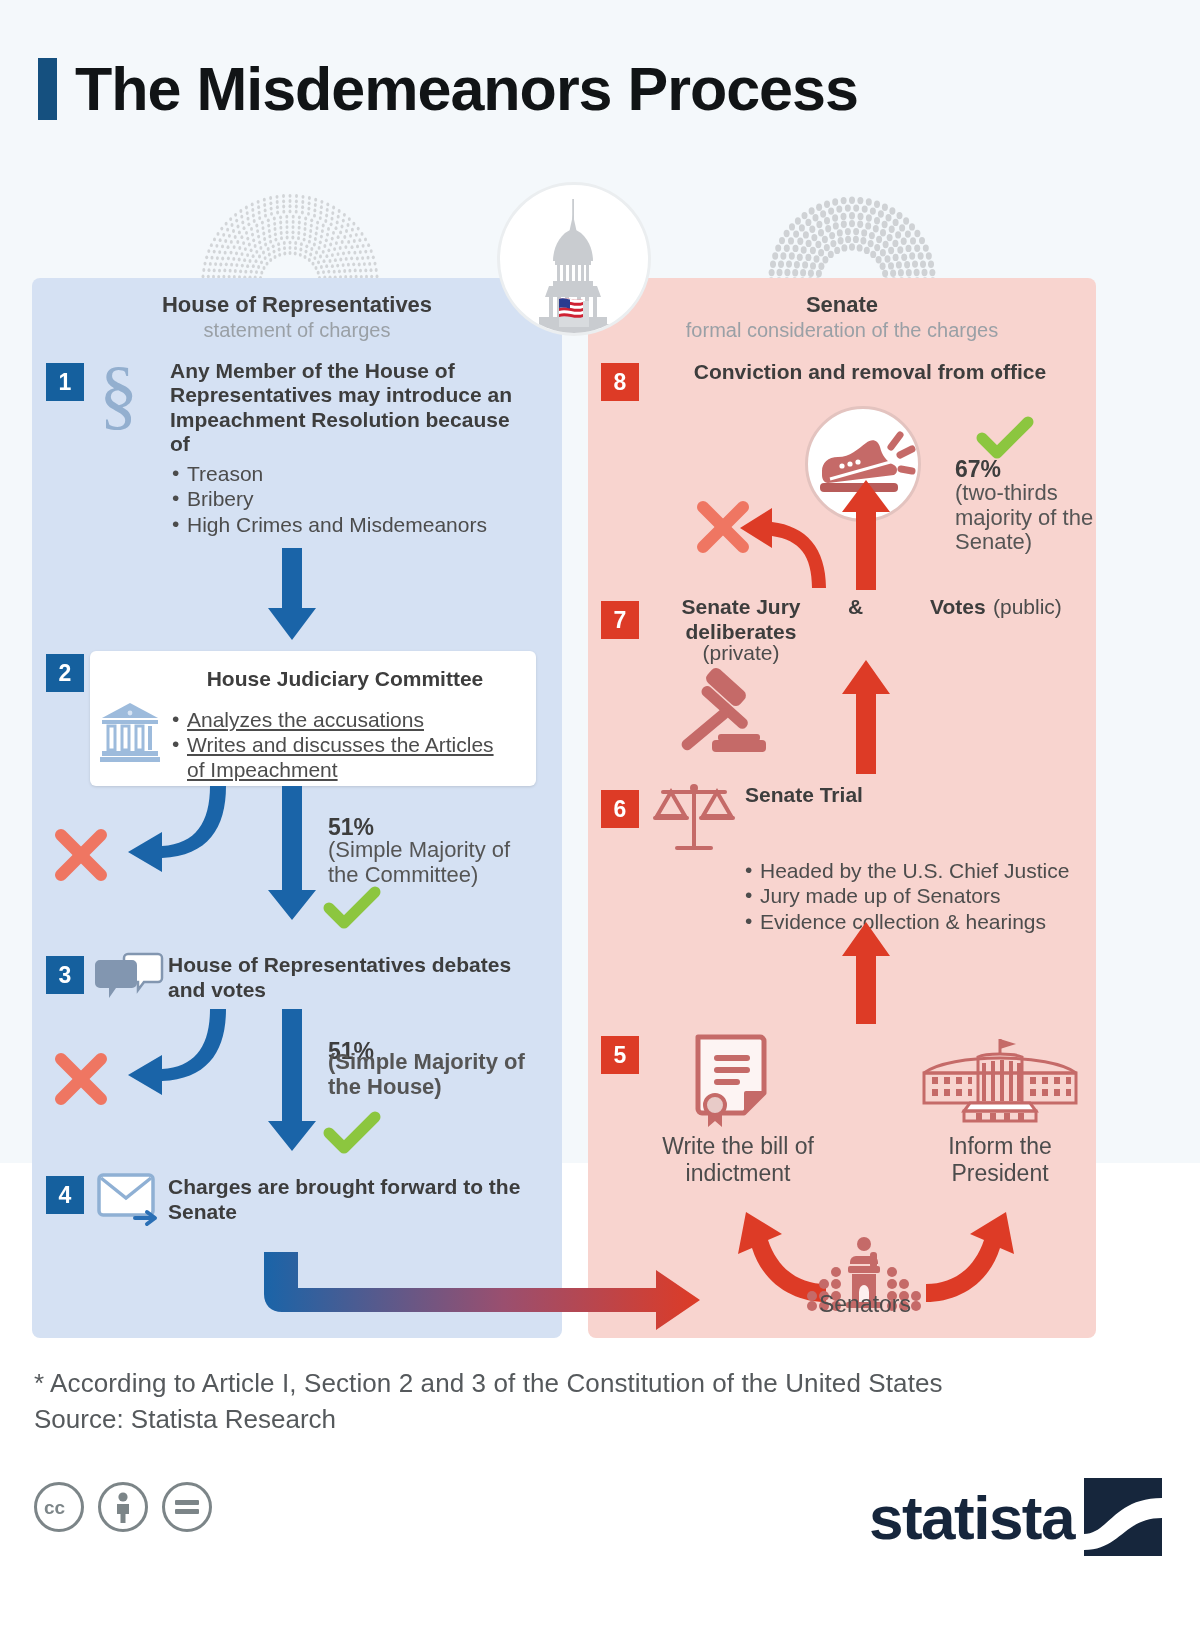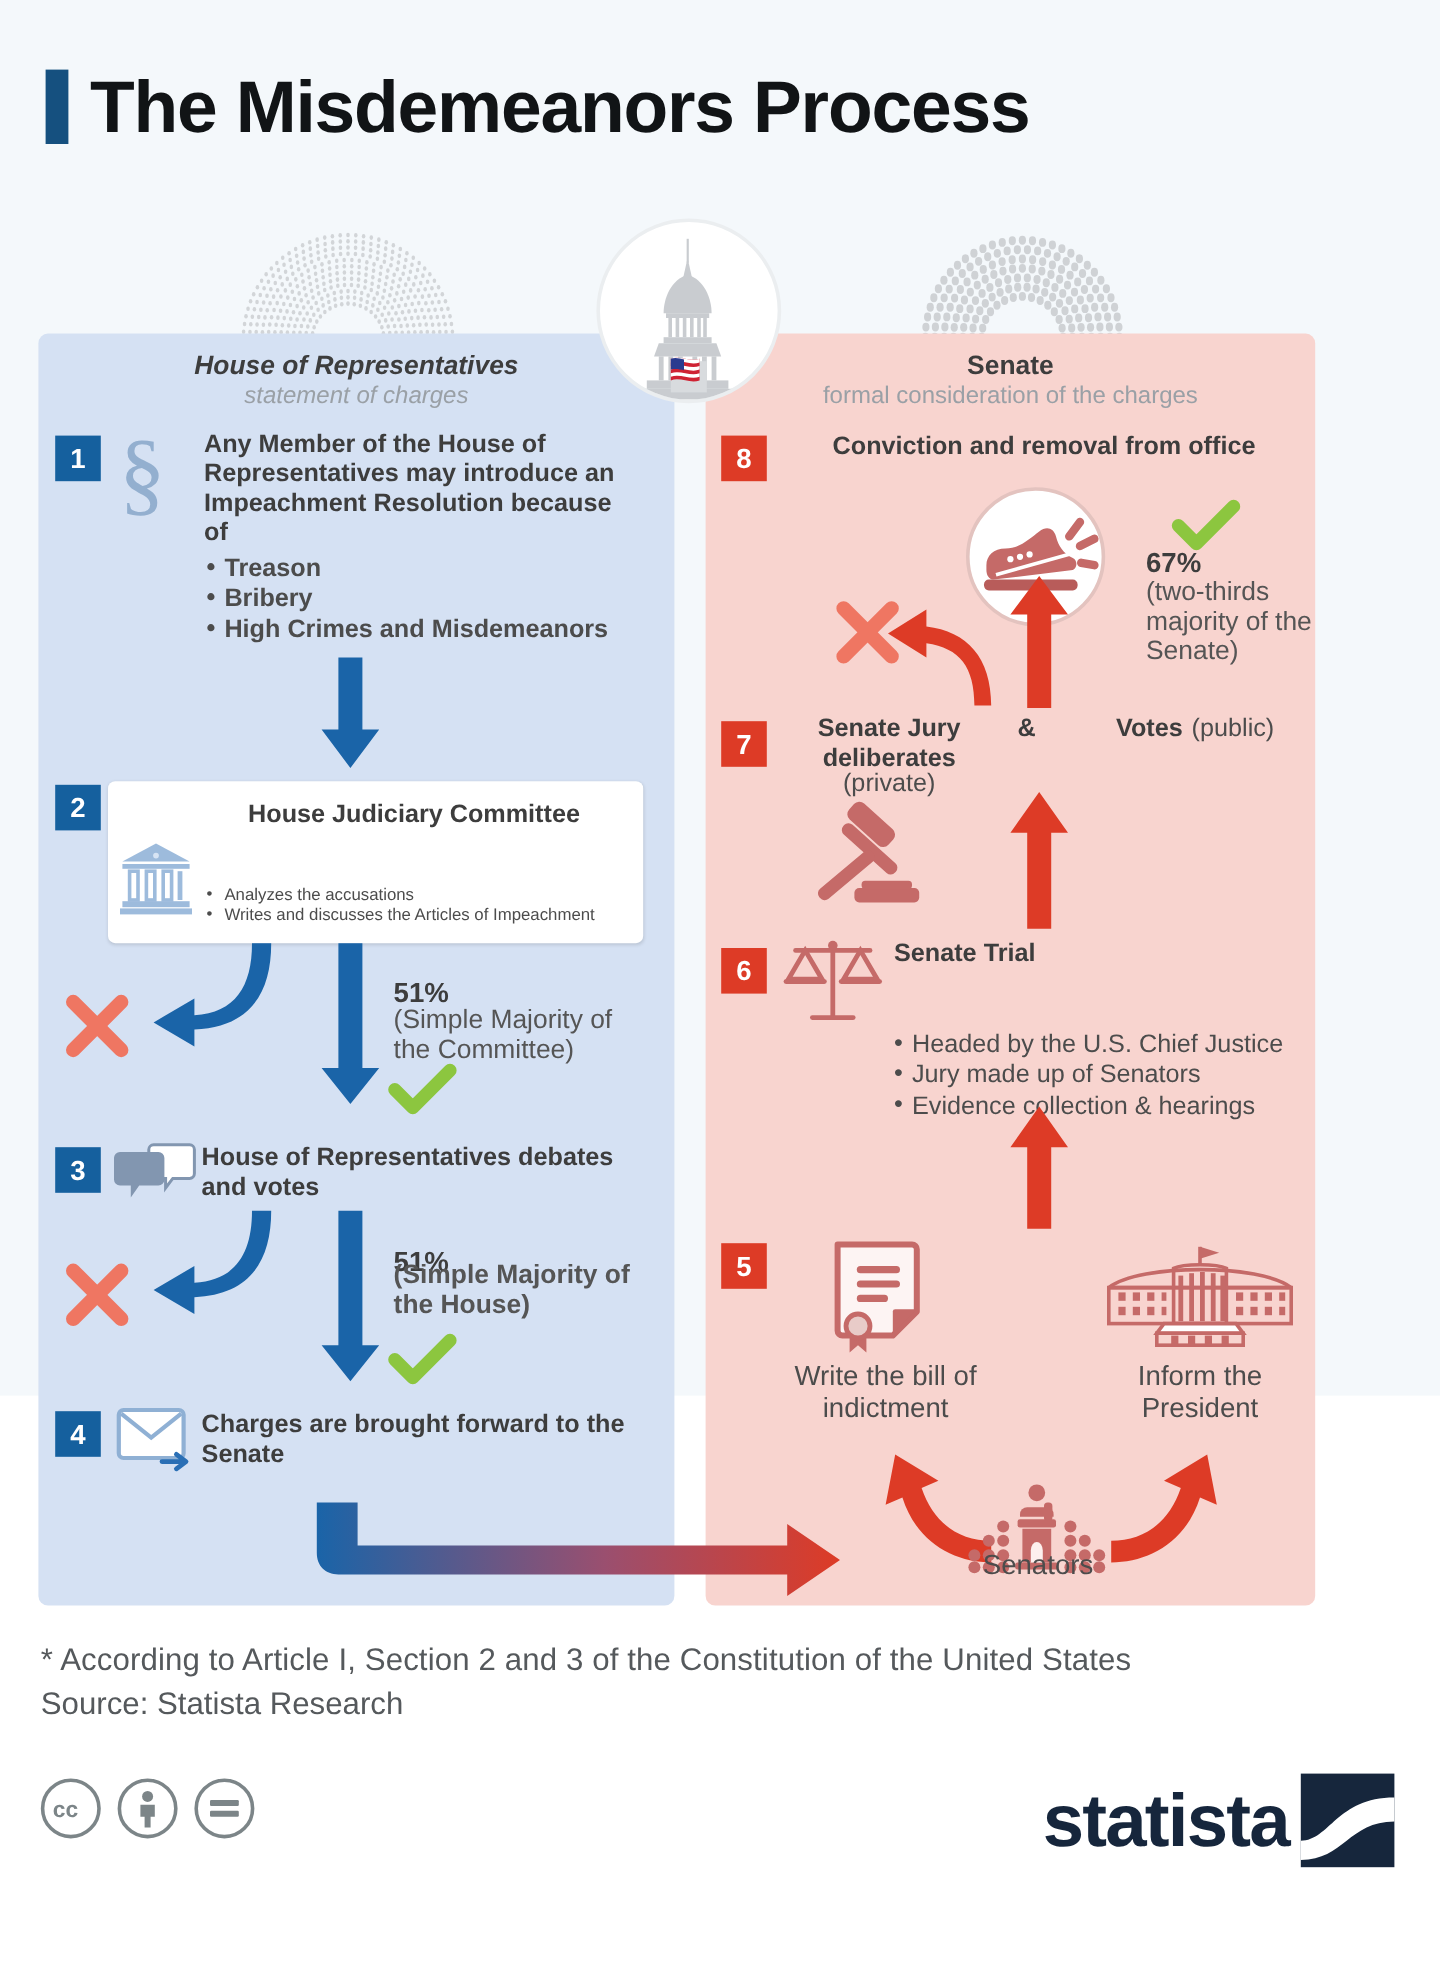--- a/index.html
+++ b/index.html
@@ -33,21 +33,21 @@
   #capitol-circle {
     position: absolute; left: 497px; top: 182px;
     width: 154px; height: 154px; border-radius: 50%;
     background: #ffffff; border: 3px solid #ebeef0;
     display: flex; align-items: flex-end; justify-content: center;
     overflow: hidden; z-index: 6;
   }
   
   #panel-house {
     position: absolute; left: 32px; top: 278px; width: 530px; height: 1060px;
-    background: #d5e1f3; border-radius: 8px; font-style: italic;
+    background: #d5e1f3; border-radius: 8px;
   }
   #panel-senate {
     position: absolute; left: 588px; top: 278px; width: 508px; height: 1060px;
     background: #f8d4cf; border-radius: 8px;
   }
   .panel-head { text-align: center; padding-top: 14px; }
   .panel-head .h-title { font-size: 22px; font-weight: bold; color: #3d3d3d; }
   .panel-head .h-sub { font-size: 20px; color: #9aa0a6; margin-top: 1px; }
 
   .badge {
@@ -697,21 +697,21 @@
     <div class="h-title">House of Representatives</div>
     <div class="h-sub">statement of charges</div>
   </div>
 </div>
 
 <div class="badge blue" style="left:46px; top:363px;">1</div>
 <svg style="position:absolute;left:97px;top:360px;" width="48" height="70" viewBox="0 0 48 70">
   <text x="2" y="60" font-family="Liberation Serif, serif" font-size="78" fill="#93afcf" font-weight="normal">§</text>
 </svg>
 <div class="txt bold" style="left:170px; top:359px; width:360px; font-size:21px; line-height:1.16;">Any Member of the House of Representatives may introduce an Impeachment Resolution because of</div>
-<ul class="bullets txt" style="left:172px; top:461px; width:360px; font-size:21px; line-height:1.21;font-weight:bold;">
+<ul class="bullets txt" style="left:172px; top:461px; width:360px; font-size:21px; line-height:1.21;">
   <li>Treason</li>
   <li>Bribery</li>
   <li>High Crimes and Misdemeanors</li>
 </ul>
 
 <svg style="position:absolute;left:264px;top:548px;" width="56" height="96" viewBox="0 0 56 96">
   <path d="M18 0 H38 V60 H52 L28 92 L4 60 H18 Z" fill="#1a64a8"></path>
 </svg>
 
 <div id="whitebox"></div>
@@ -723,21 +723,21 @@
     <rect x="2" y="19" width="56" height="4"></rect>
     <rect x="8" y="25" width="7" height="24" fill="#fff" stroke="#9dbbdc" stroke-width="3"></rect>
     <rect x="22" y="25" width="7" height="24" fill="#fff" stroke="#9dbbdc" stroke-width="3"></rect>
     <rect x="36" y="25" width="7" height="24" fill="#fff" stroke="#9dbbdc" stroke-width="3"></rect>
     <rect x="48" y="25" width="4" height="24"></rect>
     <rect x="2" y="50" width="56" height="5"></rect>
     <rect x="0" y="56" width="60" height="5"></rect>
     <circle cx="30" cy="12" r="2.4" fill="#d7e4f4"></circle>
   </g>
 </svg>
-<ul class="bullets txt" style="left:172px; top:737px; width:340px; font-size:14px; line-height:1.2; z-index:3;">
+<ul class="bullets txt" style="left:172px; top:707px; width:340px; font-size:21px; line-height:1.2; z-index:3;text-decoration:underline;">
   <li>Analyzes the accusations</li>
   <li>Writes and discusses the Articles of Impeachment</li>
 </ul>
 
 <svg style="position:absolute;left:100px;top:786px;" width="140" height="90" viewBox="0 0 140 90">
   <path d="M110 0 C110 36 96 58 62 60 L62 46 L28 66 L62 86 L62 72 C108 70 126 42 126 0 Z" fill="#1a64a8"></path>
 </svg>
 <svg style="position:absolute;left:52px;top:826px;" width="58" height="58" viewBox="0 0 58 58">
   <g stroke="#ef7662" stroke-width="12" stroke-linecap="round">
     <line x1="9" y1="9" x2="49" y2="49"></line>

